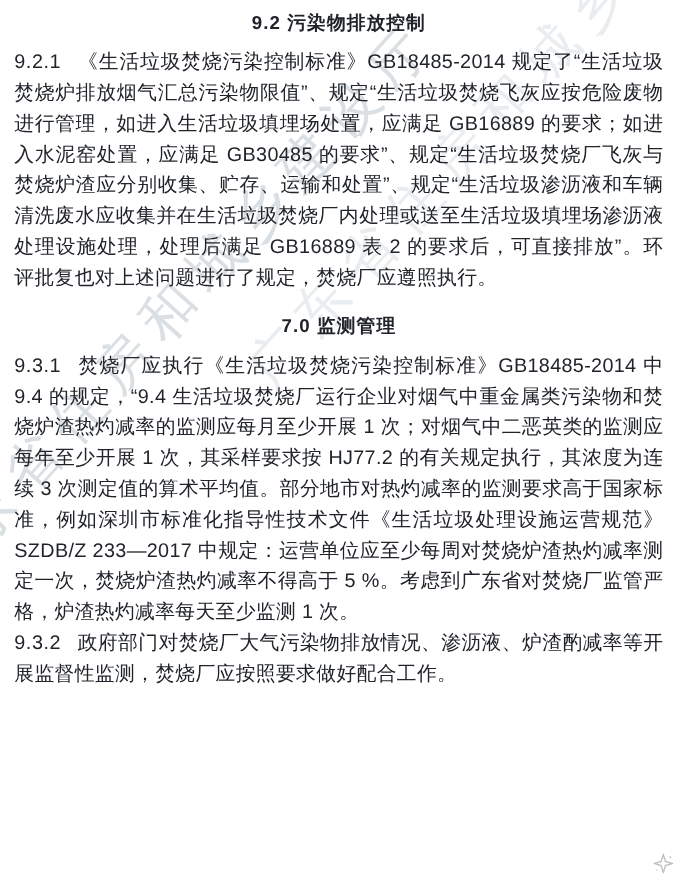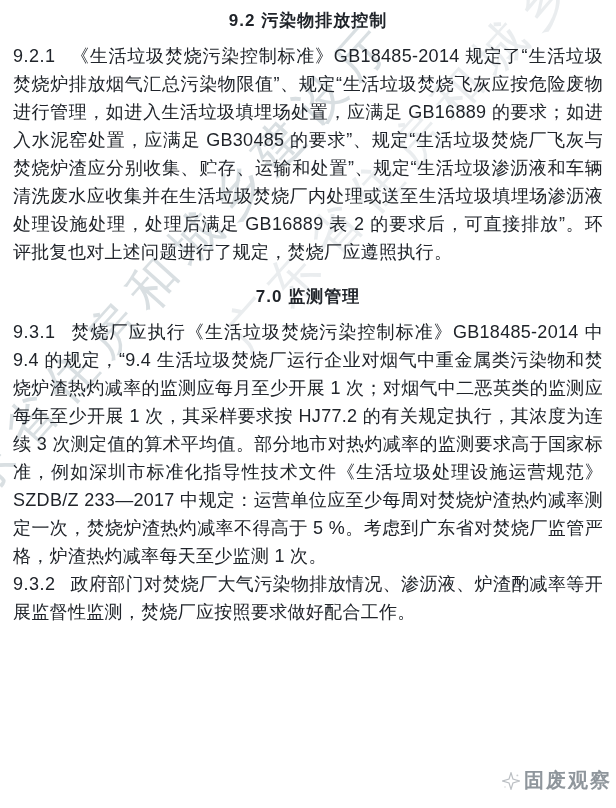--- a/index.html
+++ b/index.html
@@ -92,14 +92,13 @@
   <p class="para"><span class="num">9.3.2</span><span>政府部门对焚烧厂大气污染物排放情况、渗沥液、炉渣酌减率等开展监督性监测，焚烧厂应按照要求做好配合工作。</span></p>
 
 </div>
 
 <div class="logo">
   <svg class="logo-icon" width="18" height="18" viewBox="0 0 24 24" aria-hidden="true">
     <path d="M12 1 L14.6 9.4 L23 12 L14.6 14.6 L12 23 L9.4 14.6 L1 12 L9.4 9.4 Z" fill="none" stroke="rgba(118,126,134,0.75)" stroke-width="1.6"></path>
     <circle cx="20.5" cy="4.5" r="1.3" fill="rgba(118,126,134,0.6)"></circle>
     <circle cx="4" cy="20" r="1" fill="rgba(118,126,134,0.5)"></circle>
   </svg>
-  <span class="logo-text">固废观察</span>
 </div>
 
 </body></html>

